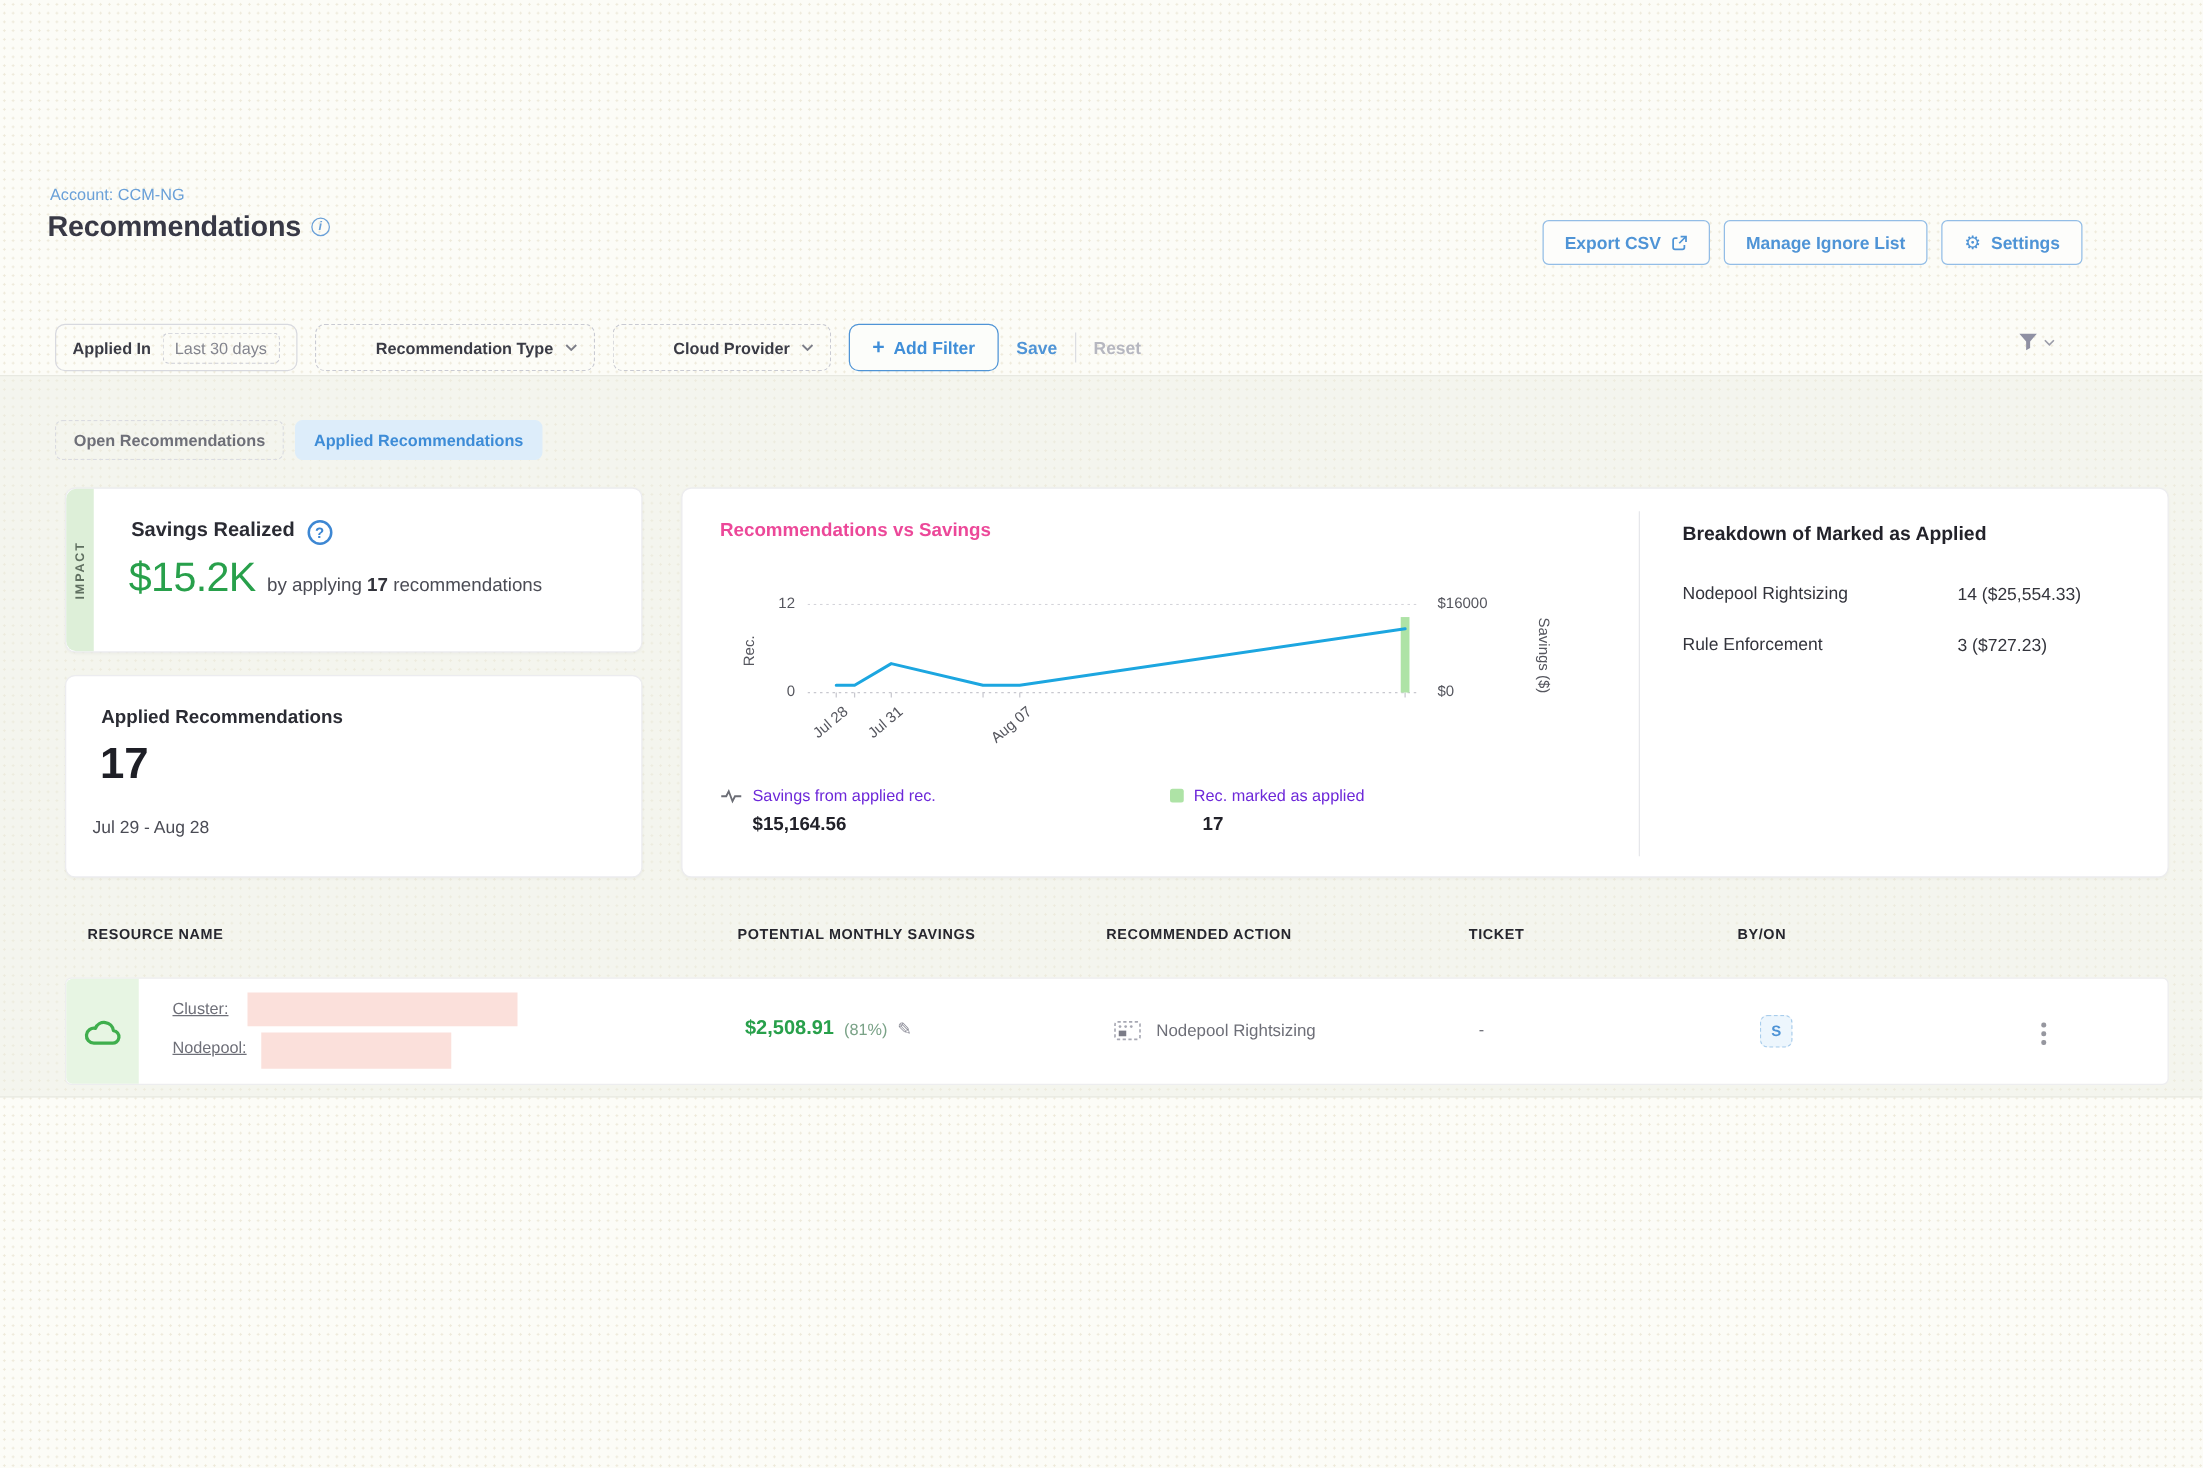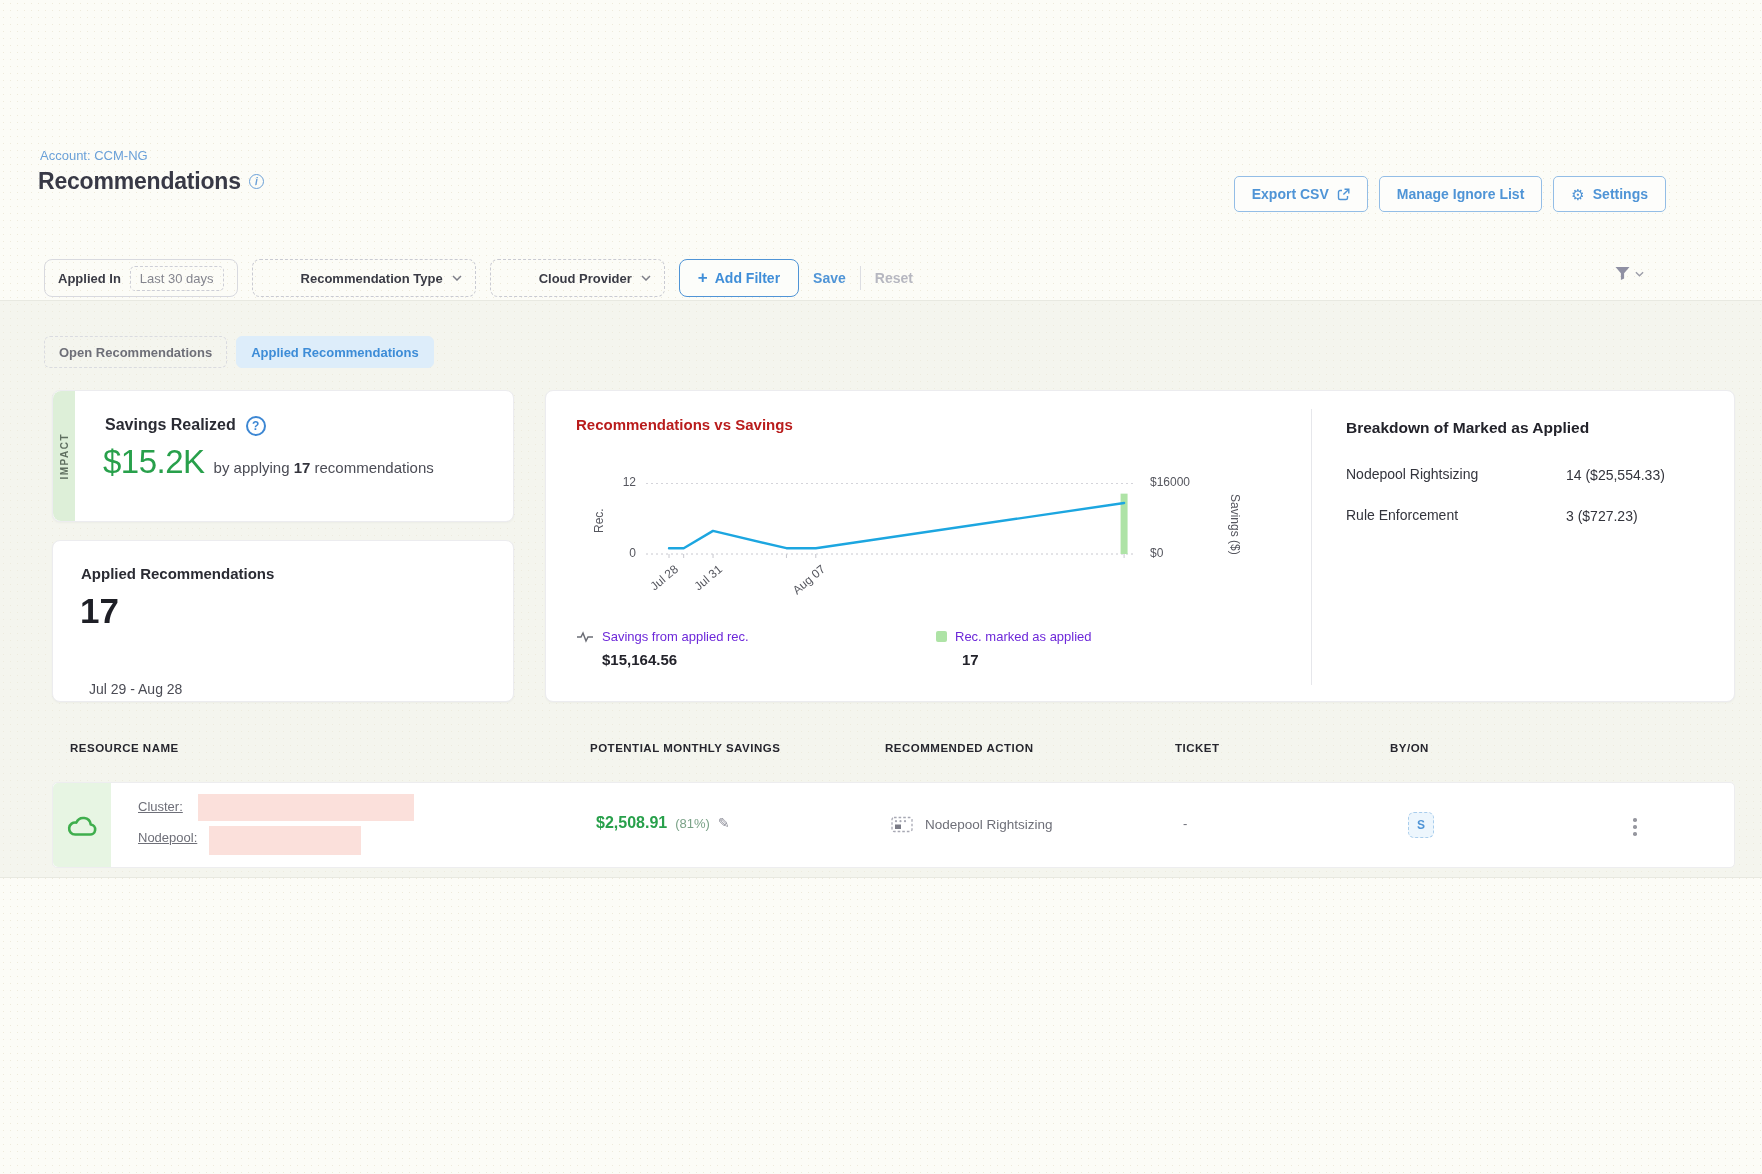--- a/index.html
+++ b/index.html
@@ -66,24 +66,24 @@
   .help-badge { width:20px; height:20px; border:2px solid #3d87d3; border-radius:50%; color:#3d87d3;
     font-size:12px; font-weight:700; display:flex; align-items:center; justify-content:center; cursor:pointer; }
   .sr-value-row { position:absolute; left:50px; top:52px; display:flex; align-items:baseline; gap:9px; }
   .sr-value { font-size:33px; font-weight:400; color:#28a04b; letter-spacing:-0.5px; }
   .sr-suffix { font-size:15px; color:#4b4c55; }
   .sr-suffix b { color:#33343c; }
 
   .card-applied { left:52px; top:540px; width:462px; height:162px; }
   .ac-title { position:absolute; left:28px; top:24px; font-size:15px; font-weight:700; color:#2a2b33; }
   .ac-count { position:absolute; left:27px; top:50px; font-size:35px; font-weight:800; color:#1e1f26; }
-  .ac-range { position:absolute; left:36px; top:112px; font-size:14px; color:#4b4c55;margin-top:28px; }
+  .ac-range { position:absolute; left:21px; top:112px; font-size:14px; color:#4b4c55; }
 
   .card-chart { left:545px; top:390px; width:1190px; height:312px; }
-  .chart-title { position:absolute; left:30px; top:25px; font-size:15px; font-weight:700; color:#b91c1c; }
+  .chart-title { position:absolute; left:30px; top:25px; font-size:15px; font-weight:700; color:#ec4899; }
   .plot { position:absolute; left:100px; top:92px; width:490px; height:78px; }
   .ytick { position:absolute; font-size:12px; color:#55565e; }
   .ytick.l1 { left:38px; top:84px; width:52px; text-align:right; }
   .ytick.l0 { left:38px; top:155px; width:52px; text-align:right; }
   .ytick.r1 { left:604px; top:84px; }
   .ytick.r0 { left:604px; top:155px; }
   .axis-label { position:absolute; font-size:12px; color:#55565e; }
   .axis-left { left:46px; top:100px; writing-mode:vertical-rl; transform:rotate(180deg); height:60px; text-align:center; }
   .axis-right { left:682px; top:78px; writing-mode:vertical-rl; height:110px; text-align:center; }
   .x-labels { position:absolute; left:100px; top:169px; width:490px; height:42px; }

